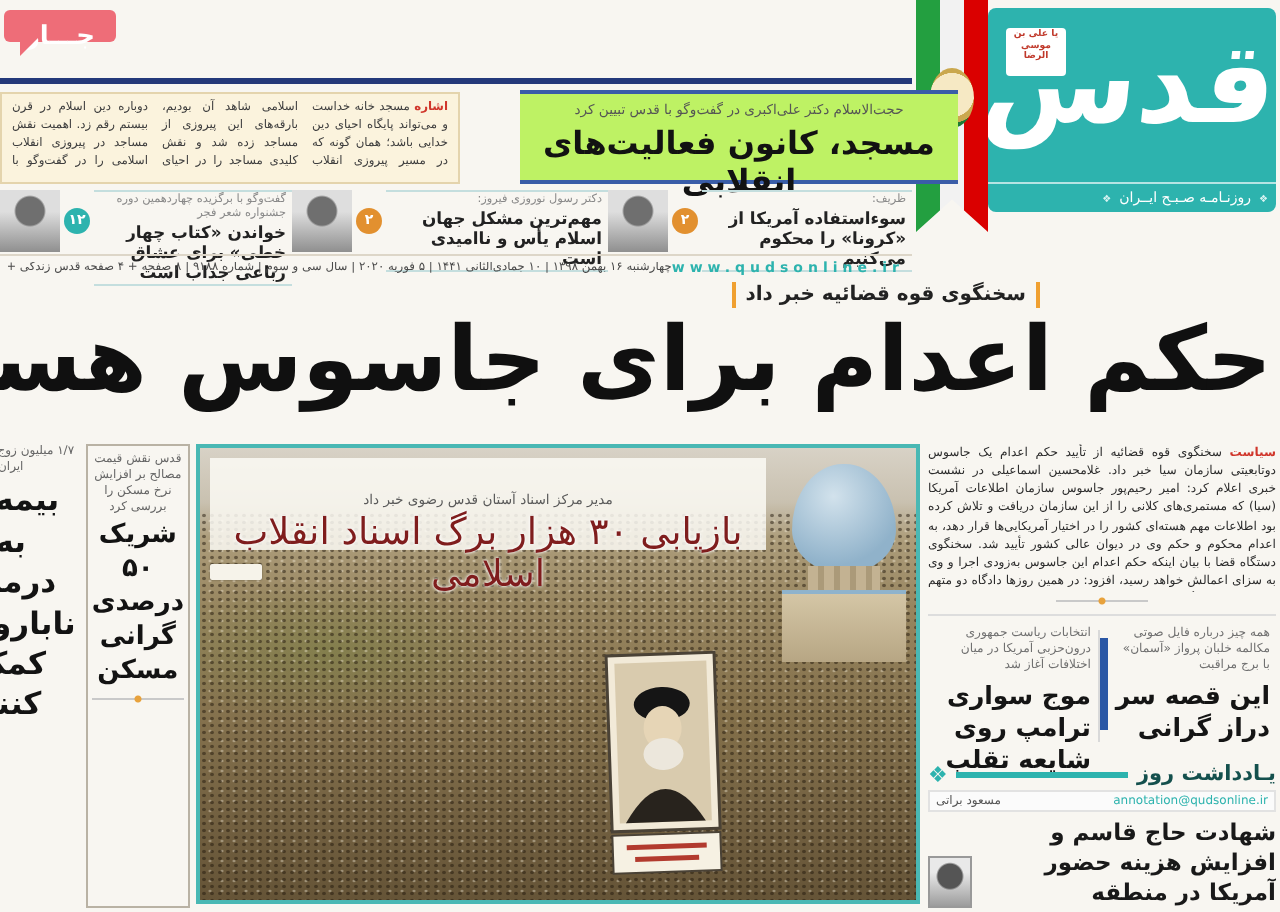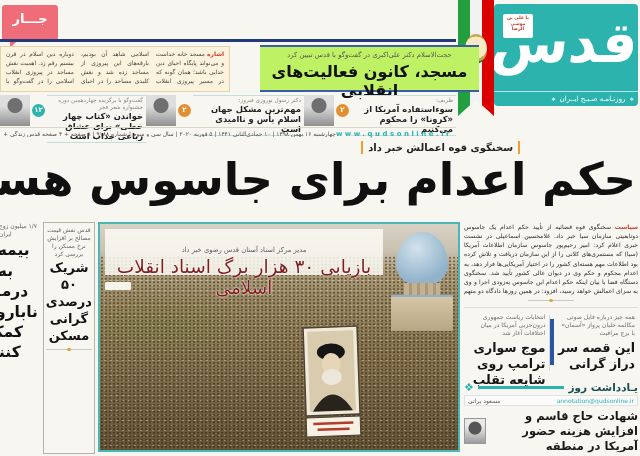--- a/index.html
+++ b/index.html
@@ -14,21 +14,21 @@
   .logo-badge{position:absolute;top:10px;left:9px;width:30px;height:24px;background:#fff;border-radius:2px;
               font-size:4.6px;line-height:1.25;color:#c0392b;padding:1px;font-weight:bold;}
   .logo-motto{position:absolute;left:0;right:0;bottom:0;height:15px;border-top:1px solid rgba(255,255,255,.65);
               color:#fff;font-size:7px;line-height:14px;letter-spacing:1px;text-align:right;}
   .logo-motto::before,.logo-motto::after{content:"❖";font-size:5px;margin:0 4px;color:#d8f3f2;}
   .flag{position:absolute;top:0;right:146px;width:36px;height:116px;
         background:linear-gradient(90deg,#239f40 0 33%,#f2f2f2 33% 66%,#da0000 66% 100%);
         clip-path:polygon(0 0,100% 0,100% 100%,50% 86%,0 100%);box-shadow:0 1px 2px rgba(0,0,0,.25);}
   .flag-emblem{position:absolute;top:34px;left:7px;width:22px;height:30px;border-radius:50%;
                background:radial-gradient(circle at 50% 45%,#f6e9c4 55%,#caa84e 56% 70%,#1d7a34 71%);}
-  .promo-tab{position:absolute;top:5px;left:2px;width:56px;height:36px;background:#ee6d78;border-radius:3px;
+  .promo-tab{position:absolute;top:5px;left:2px;width:56px;height:16px;background:#ee6d78;border-radius:3px;
              color:#fff;font-weight:bold;font-size:13px;text-align:center;line-height:27px;}
   .promo-tab::after{content:"";position:absolute;bottom:-7px;left:8px;border:5px solid transparent;
                     border-top-color:#ee6d78;border-left-color:#ee6d78;}
   .top-rule{position:absolute;top:39px;left:0;width:456px;height:3px;background:#24397a;}
 
   
   .cream-box{position:absolute;top:46px;left:0;width:230px;height:46px;background:#fbf3dd;
              border:1px solid #e4d4ad;padding:3px 5px;font-size:5.9px;line-height:1.5;color:#3d3d3d;
              text-align:justify;column-count:3;column-gap:7px;overflow:hidden;}
   .lead-word{color:#d0362b;font-weight:bold;}
@@ -116,21 +116,21 @@
   .tsep{width:1px;background:#d9d9d9;margin-top:4px;height:56px;flex:none;}
   .note{margin-top:4px;display:flex;flex-direction:column;flex:1;overflow:hidden;}
   .note-head{display:flex;align-items:center;gap:4px;}
   .note-title{font-size:10.5px;font-weight:bold;color:#14504d;white-space:nowrap;}
   .note-bar{flex:1;height:3px;background:#2db3ae;}
   .note-ico{color:#2db3ae;font-size:11px;line-height:1;}
   .note-by{display:flex;justify-content:space-between;align-items:center;border:1px solid #e2e2e2;
            background:#fbfbfb;font-size:6px;padding:1px 3px;margin-top:2px;}
   .note-email{direction:ltr;color:#2db3ae;}
   .note-author{color:#555;}
-  .note-hrow{display:flex;gap:4px;margin-top:3px;align-items:center;}
+  .note-hrow{display:flex;gap:4px;margin-top:3px;align-items:flex-end;}
   .note-headline{font-size:11.5px;font-weight:bold;line-height:1.3;color:#191919;flex:1;}
   .note-photo{width:22px;height:26px;flex:none;border:1px solid #999;background:
       radial-gradient(circle at 50% 38%,#555 6px,transparent 7px),
       linear-gradient(180deg,#e9e9e9 0 30%,#9c9c9c);}
   .note-body{font-size:6px;line-height:1.5;text-align:justify;color:#333;margin-top:3px;flex:1;overflow:hidden;}
 </style>
 </head>
 <body>
 
 <div class="page">
@@ -180,21 +180,21 @@
         <div class="strip-headline">سوءاستفاده آمریکا از «کرونا» را محکوم می‌کنیم</div>
       </div>
     </div>
   </div>
 
   <div class="dateline-row">
     <span class="website">www.qudsonline.ir</span>
     <span class="dateline">چهارشنبه ۱۶ بهمن ۱۳۹۸ | ۱۰ جمادی‌الثانی ۱۴۴۱ | ۵ فوریه ۲۰۲۰ | سال سی و سوم | شماره ۹۱۸۸ | ۸ صفحه + ۴ صفحه قدس زندگی + ۴ صفحه ویژه خراسان + ۸ صفحه راهکار | ۱۰۰۰ تومان</span>
   </div>
 
-  <div class="lead-kicker">سخنگوی قوه اعمالش خبر داد</div>
+  <div class="lead-kicker">سخنگوی قوه قضائیه خبر داد</div>
   <div class="lead-headline">حکم اعدام برای جاسوس هسته‌ای «سیا»</div>
 
   <div class="left-col">
     <div class="box1">
       <div class="small-kicker">قدس نقش قیمت مصالح بر افزایش نرخ مسکن را بررسی کرد</div>
       <div class="box1-headline">شریک ۵۰ درصدی گرانی مسکن</div>
       <div class="pmark"></div>
     </div>
     <div class="story2">
       <div class="small-kicker">۱/۷ میلیون زوج نابارور در ایران</div>

